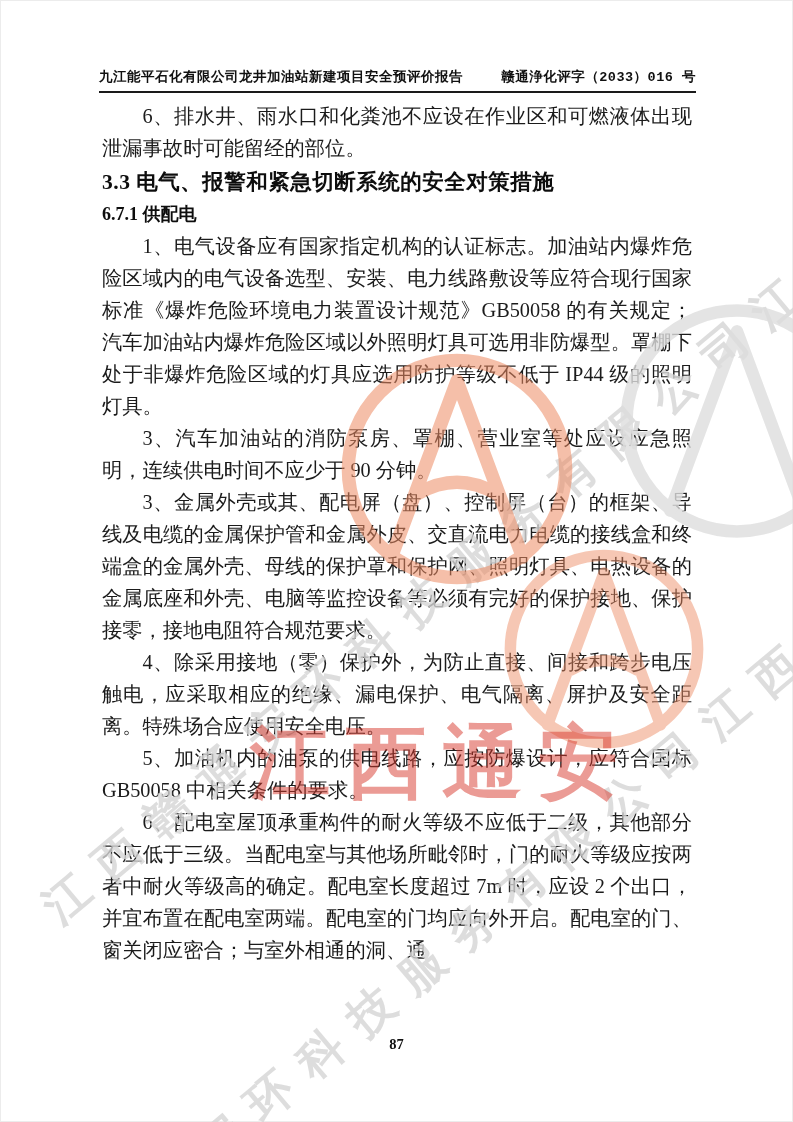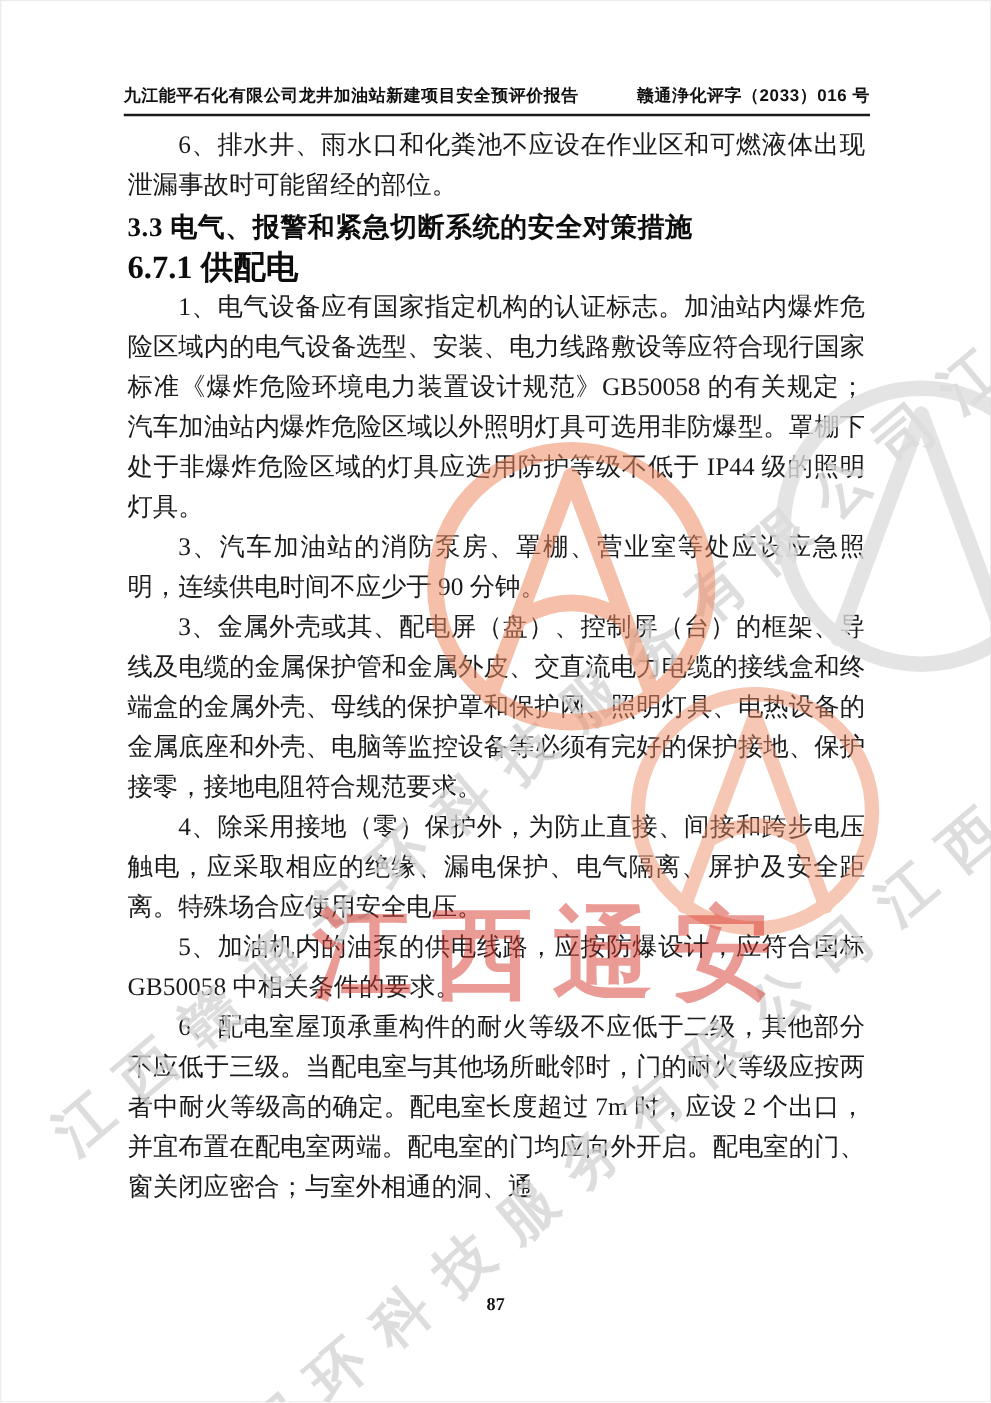--- a/index.html
+++ b/index.html
@@ -8,39 +8,39 @@
     background:#ffffff; overflow:hidden;
     font-family:"Liberation Serif", serif; color:#1b1b1b;
     box-shadow:inset 0 0 0 1px #ececec;
   }
 
   
   .doc-header {
     position:absolute; left:99px; right:97px; top:58px; height:28px;
     display:flex; justify-content:space-between; align-items:flex-end;
     border-bottom:2px solid #1a1a1a; padding-bottom:5px;
-    font-family:Liberation Sans, sans-serif; font-size:13.5px; font-weight:bold;
+    font-family:Liberation Mono, monospace; font-size:13.5px; font-weight:bold;
     letter-spacing:0.5px; color:#111;
   }
 
   
   .doc-main {
     position:absolute; left:102px; top:100px; width:590px;
     text-align:justify;
   }
   .body-par {
     margin:0; font-size:20.3px; line-height:32px;
     text-indent:2em; text-align:justify; color:#1b1b1b;
   }
   .section-heading {
     margin:3px 0 1px 0; font-size:21.5px; line-height:31px;
     font-weight:bold; color:#0d0d0d; letter-spacing:0.5px;
   }
   .subsection-heading {
-    margin:0 0 1px 0; font-size:26px; line-height:30px;
+    margin:0 0 1px 0; font-size:18px; line-height:30px;
     font-weight:bold; color:#0d0d0d;
   }
 
   
   .doc-footer {
     position:absolute; left:0; right:0; top:1036px; text-align:center;
     font-size:14.5px; font-weight:bold; color:#111;
   }
 
   

